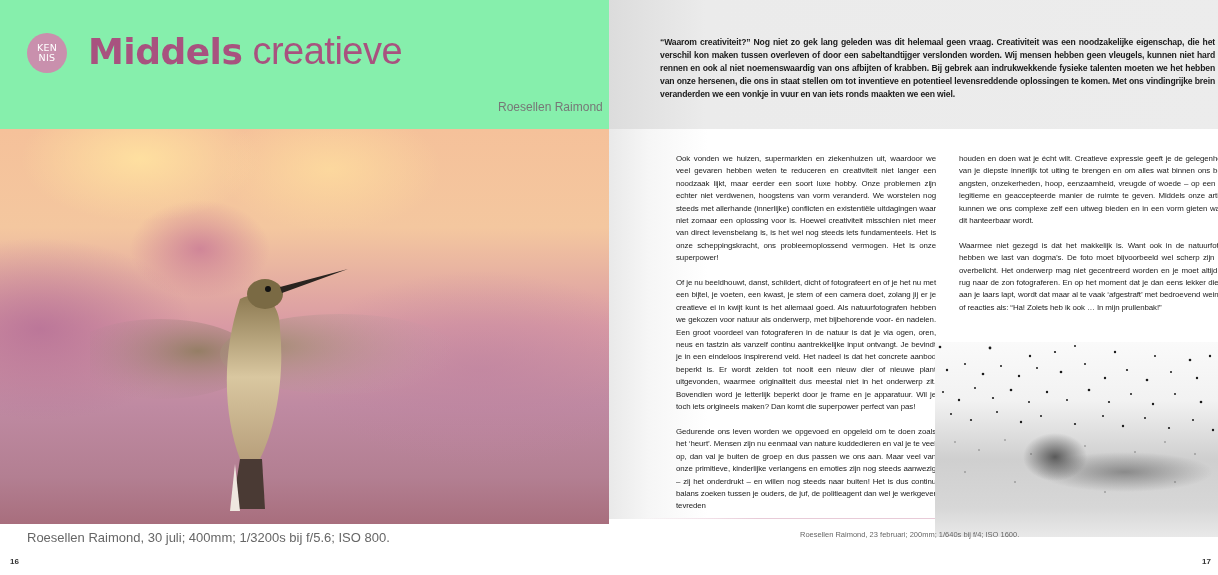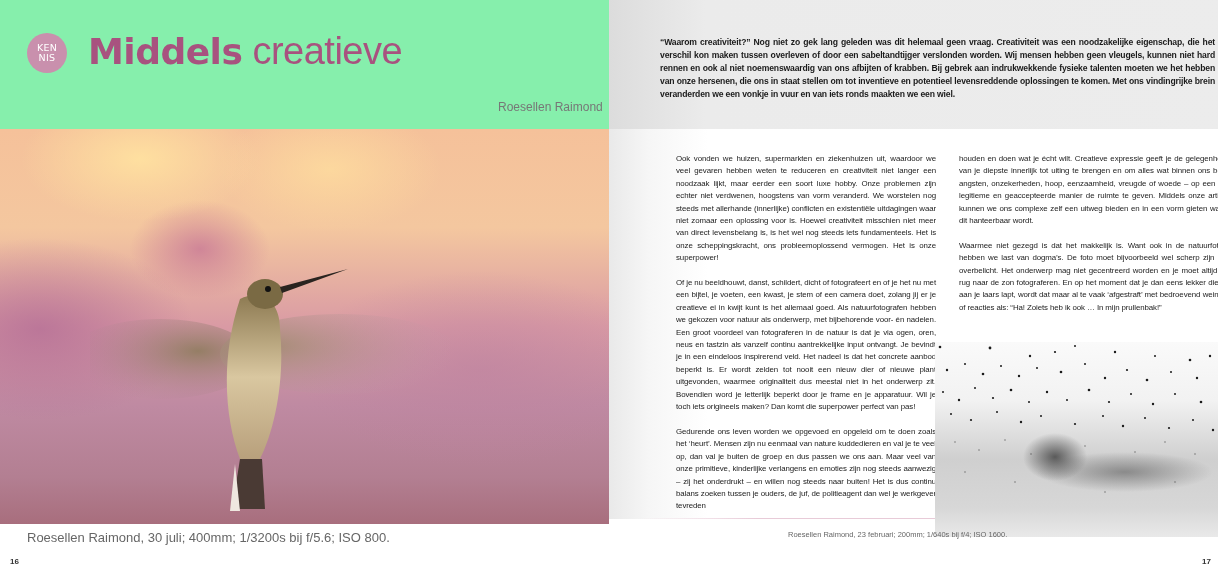--- a/index.html
+++ b/index.html
@@ -63,21 +63,21 @@
   .col p { margin-bottom: 12.4px; }
   .col1 { left: 67px; top: 153px; width: 260px; }
   .col2 { left: 326px; top: 153px; width: 283px; margin-left: 24px; }
   .subhead { color: #a8527f; font-weight: 700; font-size: 8px; line-height: 12.4px; margin-bottom: 0 !important; }
 
   .rule-line {
     position: absolute; left: 30px; top: 518px; width: 296px; height: 1px;
     background: linear-gradient(90deg, rgba(230,200,215,0) 0%, #e8cbd8 40%, #e8cbd8 100%);
   }
   .caption-right {
-    position: absolute; left: 139px; top: 530px; font-size: 7.5px; color: #666; padding-left: 40px;
+    position: absolute; left: 151px; top: 530px; font-size: 7.5px; color: #666; padding-left: 40px;
   }
   .page-num-right { position: absolute; left: 593px; top: 557px; font-size: 8px; font-weight: 700; color: #333; }
 
   .bird-photo {
     position: absolute; left: 326px; top: 342px; width: 283px; height: 195px; overflow: hidden;
     background:
       radial-gradient(ellipse 40px 30px at 120px 115px, rgba(60,60,60,0.8), rgba(60,60,60,0) 80%),
       radial-gradient(ellipse 110px 25px at 190px 130px, rgba(80,80,80,0.55), rgba(80,80,80,0) 80%),
       linear-gradient(180deg, #fafafa 0%, #f2f2f2 30%, #cfcfcf 60%, #d7d7d7 85%, #e9e9e9 100%);
   }

